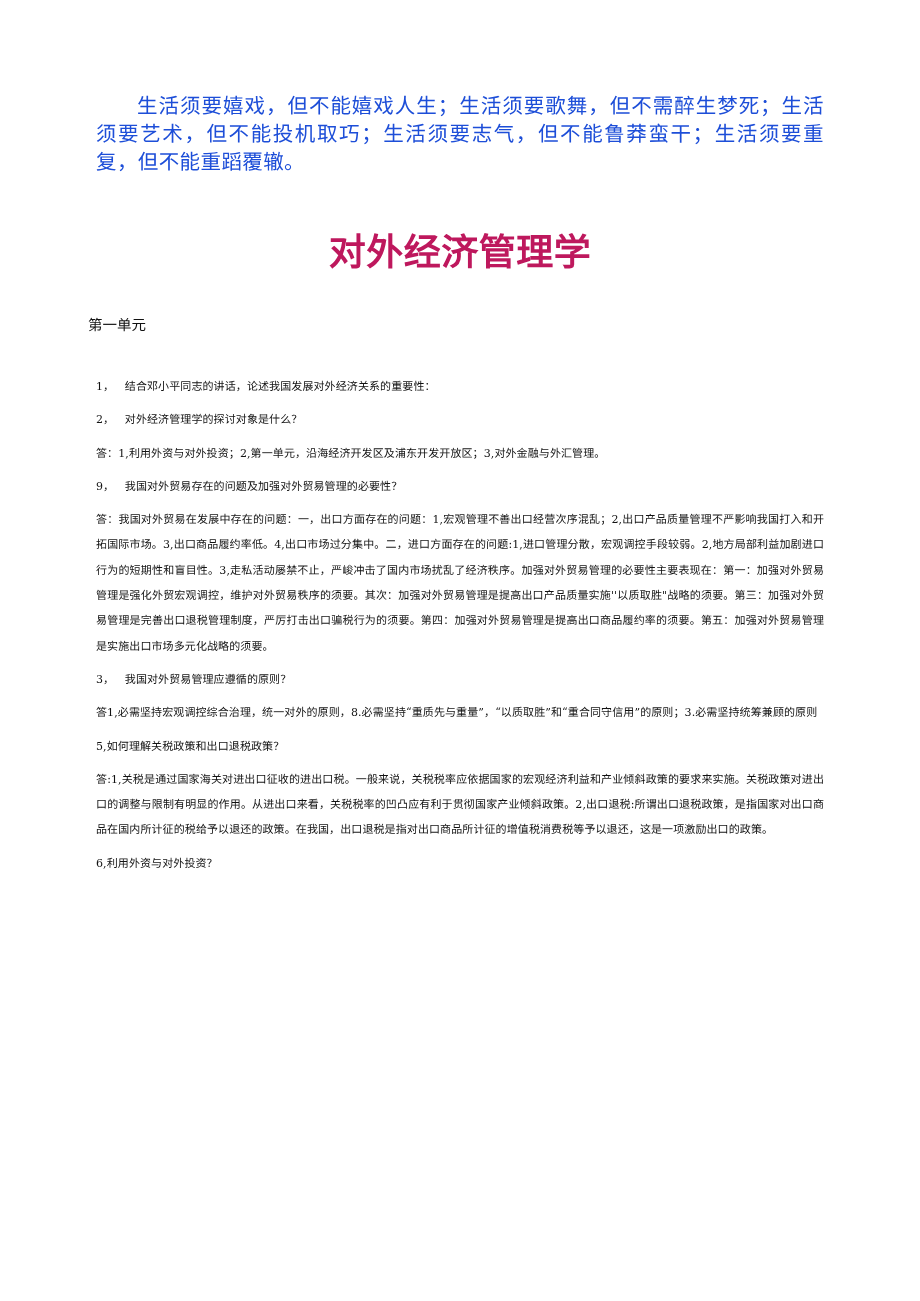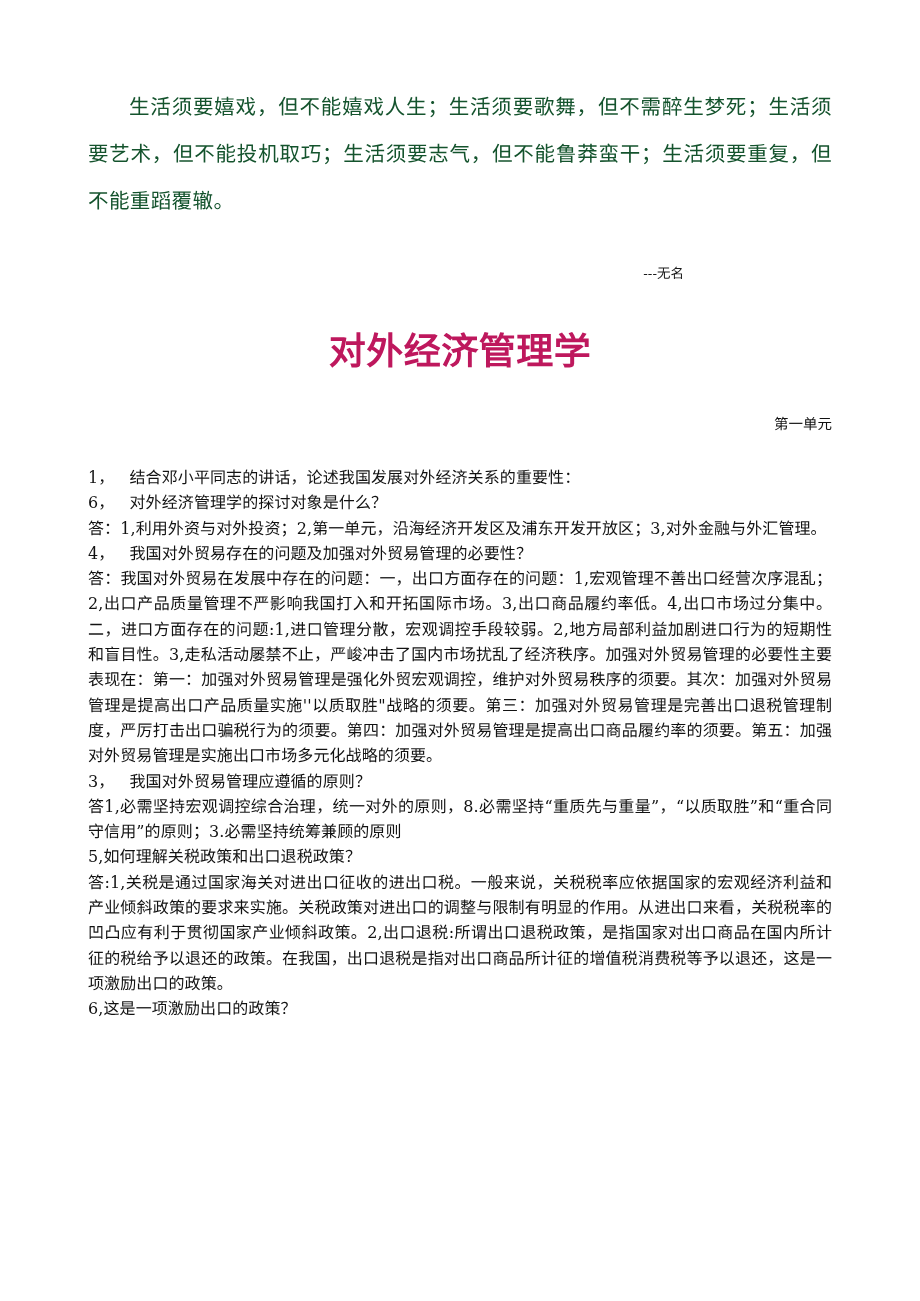--- a/index.html
+++ b/index.html
@@ -24,30 +24,30 @@
     top: 0;
     width: 920px;
     height: 1301px;
     background: #ffffff;
     box-sizing: border-box;
     padding: 0 88px;
   }
 
   
   .epigraph {
-    margin: 0;
+    margin: 8px;
     padding-top: 84px;
     font-family: "DejaVu Serif", "Liberation Serif", serif;
     font-size: 20.5px;
-    line-height: 47px;
+    line-height: 28px;
     text-align: justify;
     text-justify: inter-ideograph;
     text-indent: 2em;
     letter-spacing: 0.4px;
-    color: #14532d;
+    color: #1d4ed8;
   }
 
   .epigraph-attribution {
     margin: 0;
     padding-top: 38px;
     padding-right: 148px;
     text-align: right;
     font-family: "DejaVu Serif", "Liberation Serif", serif;
     font-size: 13.5px;
     line-height: 20px;
@@ -63,36 +63,36 @@
     font-weight: 700;
     font-size: 37px;
     line-height: 50px;
     letter-spacing: 0.5px;
     color: #be185d;
   }
 
   .doc-subtitle {
     margin: 0;
     padding-top: 36px;
-    text-align: right;
+    text-align: left;
     font-family: "DejaVu Serif", "Liberation Serif", serif;
     font-size: 14.5px;
     line-height: 22px;
     color: #111111;
   }
 
   
   .content {
     padding-top: 30px;
   }
 
   .qa-line {
-    margin: 0;
+    margin: 8px;
     font-family: "DejaVu Serif", "Liberation Serif", serif;
-    font-size: 16px;
+    font-size: 11px;
     line-height: 25.3px;
     text-align: justify;
     text-justify: inter-ideograph;
     letter-spacing: 0.1px;
     color: #121212;
     word-break: break-all;
   }
 
   .qa-line.question {
     white-space: pre-wrap;
@@ -102,32 +102,31 @@
     text-align: justify;
   }
 </style>
 </head>
 <body>
 
 <div class="page">
 
   <p class="epigraph">生活须要嬉戏，但不能嬉戏人生；生活须要歌舞，但不需醉生梦死；生活须要艺术，但不能投机取巧；生活须要志气，但不能鲁莽蛮干；生活须要重复，但不能重蹈覆辙。</p>
 
-  <p class="epigraph-attribution">---无名</p>
 
   <h1 class="doc-title">对外经济管理学</h1>
 
   <p class="doc-subtitle">第一单元</p>
 
   <div class="content">
       <p class="qa-line question">1，	结合邓小平同志的讲话，论述我国发展对外经济关系的重要性：</p>
-      <p class="qa-line question">6，	对外经济管理学的探讨对象是什么？</p>
+      <p class="qa-line question">2，	对外经济管理学的探讨对象是什么？</p>
       <p class="qa-line answer">答：1,利用外资与对外投资；2,第一单元，沿海经济开发区及浦东开发开放区；3,对外金融与外汇管理。</p>
-      <p class="qa-line question">4，	我国对外贸易存在的问题及加强对外贸易管理的必要性？</p>
+      <p class="qa-line question">9，	我国对外贸易存在的问题及加强对外贸易管理的必要性？</p>
       <p class="qa-line answer">答：我国对外贸易在发展中存在的问题：一，出口方面存在的问题：1,宏观管理不善出口经营次序混乱；2,出口产品质量管理不严影响我国打入和开拓国际市场。3,出口商品履约率低。4,出口市场过分集中。二，进口方面存在的问题:1,进口管理分散，宏观调控手段较弱。2,地方局部利益加剧进口行为的短期性和盲目性。3,走私活动屡禁不止，严峻冲击了国内市场扰乱了经济秩序。加强对外贸易管理的必要性主要表现在：第一：加强对外贸易管理是强化外贸宏观调控，维护对外贸易秩序的须要。其次：加强对外贸易管理是提高出口产品质量实施''以质取胜"战略的须要。第三：加强对外贸易管理是完善出口退税管理制度，严厉打击出口骗税行为的须要。第四：加强对外贸易管理是提高出口商品履约率的须要。第五：加强对外贸易管理是实施出口市场多元化战略的须要。</p>
       <p class="qa-line question">3，	我国对外贸易管理应遵循的原则？</p>
       <p class="qa-line answer">答1,必需坚持宏观调控综合治理，统一对外的原则，8.必需坚持“重质先与重量”，“以质取胜”和“重合同守信用”的原则；3.必需坚持统筹兼顾的原则</p>
       <p class="qa-line question">5,如何理解关税政策和出口退税政策？</p>
       <p class="qa-line answer">答:1,关税是通过国家海关对进出口征收的进出口税。一般来说，关税税率应依据国家的宏观经济利益和产业倾斜政策的要求来实施。关税政策对进出口的调整与限制有明显的作用。从进出口来看，关税税率的凹凸应有利于贯彻国家产业倾斜政策。2,出口退税:所谓出口退税政策，是指国家对出口商品在国内所计征的税给予以退还的政策。在我国，出口退税是指对出口商品所计征的增值税消费税等予以退还，这是一项激励出口的政策。</p>
-      <p class="qa-line question">6,这是一项激励出口的政策？</p>
+      <p class="qa-line question">6,利用外资与对外投资？</p>
     </div>
 
 </div>
 
 </body></html>

